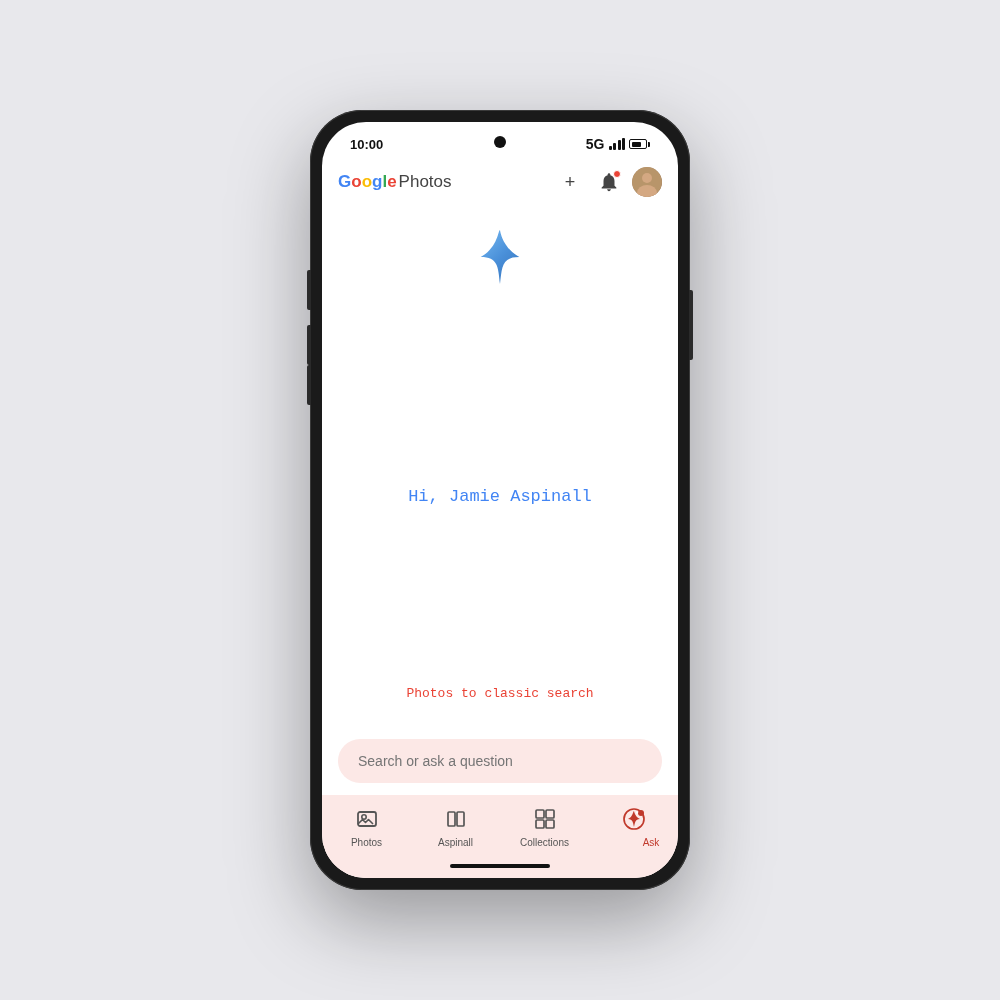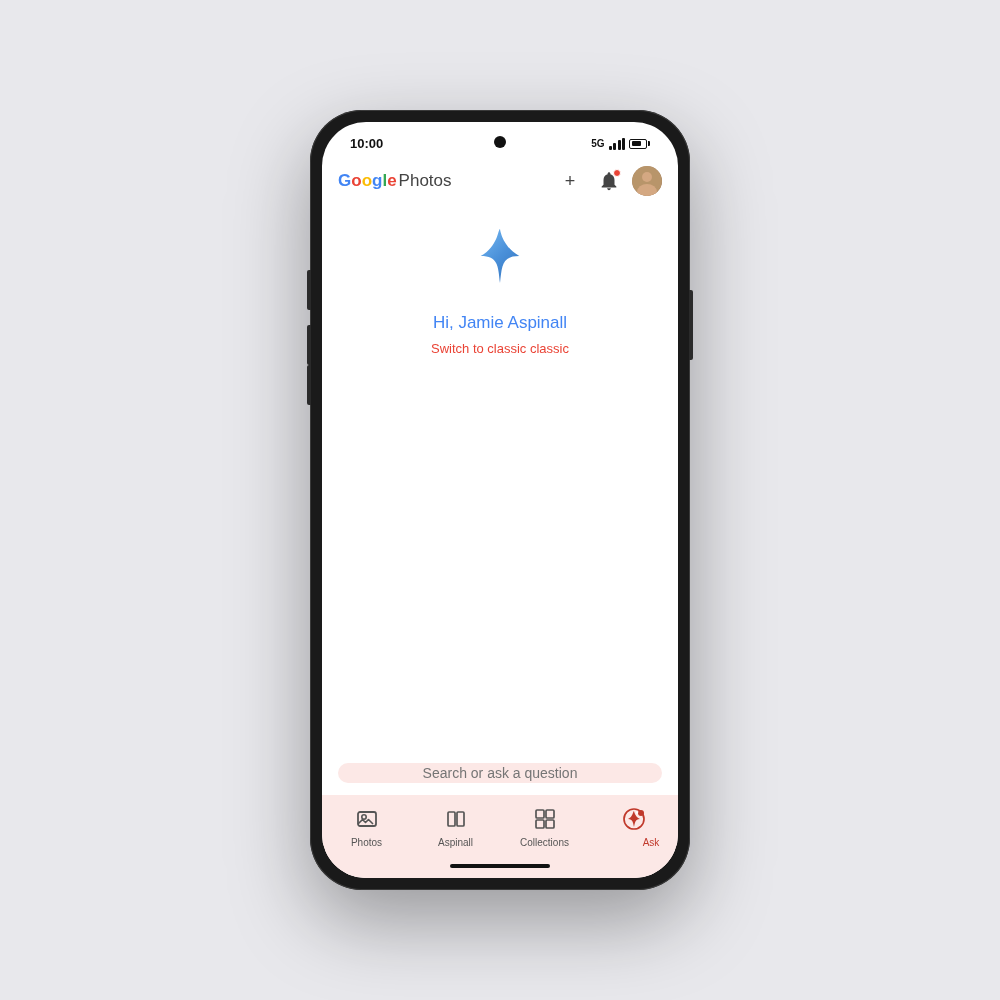--- a/index.html
+++ b/index.html
@@ -90,21 +90,21 @@
     .status-icons {
       display: flex;
       align-items: center;
       gap: 4px;
       font-size: 11px;
       font-weight: 600;
       color: #111;
     }
 
     .status-5g {
-      font-size: 10px;
+      font-size: 14px;
       font-weight: 700;
       color: #111;
       text-align: right;
     }
 
     .signal-bars {
       display: flex;
       align-items: flex-end;
       gap: 1.5px;
       height: 12px;
@@ -224,23 +224,24 @@
       right: -1px;
       border: 1.5px solid #fff;
     }
 
     
     .main-content {
       flex: 1;
       display: flex;
       flex-direction: column;
       align-items: center;
-      justify-content: flex-start;
+      justify-content: space-between;
       padding: 20px;
       padding-bottom: 10px;
+      font-family: Liberation Mono, monospace;
     }
 
     .ai-star {
       margin-bottom: 24px;
     }
 
     .greeting-text {
       font-size: 17px;
       font-weight: 500;
       color: #4285F4;
@@ -268,26 +269,25 @@
     .search-area {
       padding: 8px 16px 12px;
       flex-shrink: 0;
     }
 
     .search-bar {
       width: 100%;
       background: #fce8e6;
       border: none;
       border-radius: 30px;
-      padding: 2px 20px;
+      padding: 14px 20px;
       font-size: 14px;
       color: #be185d;
       outline: none;
       cursor: text;
-      text-align: center;
     }
 
     
     .bottom-nav {
       background: #fce8e6;
       display: flex;
       justify-content: space-around;
       align-items: center;
       padding: 10px 0 8px;
       flex-shrink: 0;
@@ -415,21 +415,21 @@
             <linearGradient id="starGrad" x1="0" y1="0" x2="60" y2="60" gradientUnits="userSpaceOnUse">
               <stop offset="0%" stop-color="#82c4f8"></stop>
               <stop offset="50%" stop-color="#4a90d9"></stop>
               <stop offset="100%" stop-color="#2d6ab4"></stop>
             </linearGradient>
           </defs>
           <path d="M30 2 C30 2 32 20 50 30 C32 30 32 40 30 58 C28 40 28 30 10 30 C28 20 28 2 30 2Z" fill="url(#starGrad)"></path>
         </svg>
       </div>
       <p class="greeting-text">Hi, Jamie Aspinall</p>
-      <p class="classic-search-link">Switch to classic classic</p>
+      <p class="classic-search-link">Photos to classic search</p>
     </div>
 
     <div class="search-area">
       <input type="text" class="search-bar" placeholder="Search or ask a question" style="">
     </div>
 
     <div class="bottom-nav-wrapper">
       <nav class="bottom-nav">
 
         <div class="nav-item">

